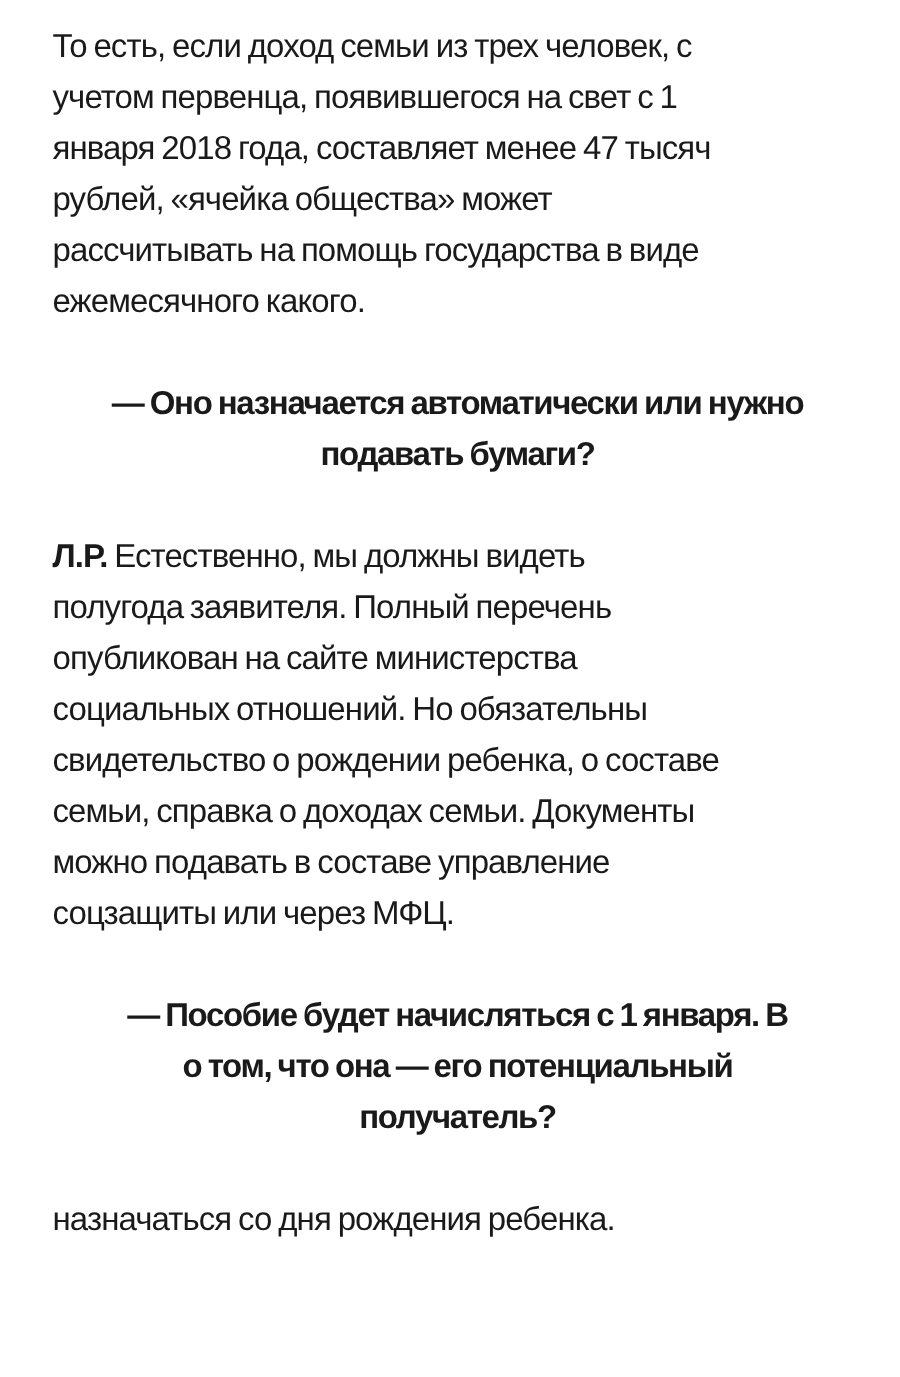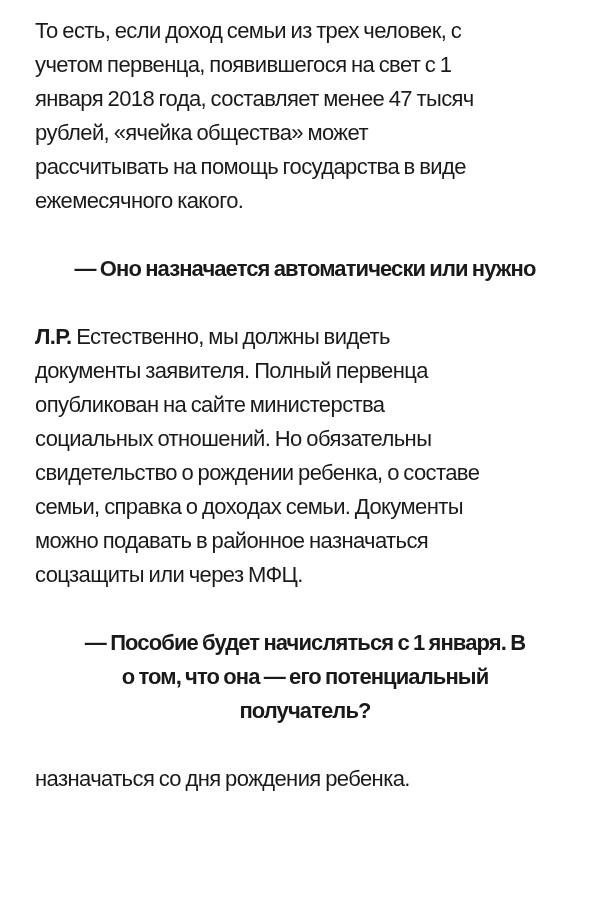--- a/index.html
+++ b/index.html
@@ -53,30 +53,31 @@
     <span class="line">То есть, если доход семьи из трех человек, с</span>
     <span class="line">учетом первенца, появившегося на свет с 1</span>
     <span class="line">января 2018 года, составляет менее 47 тысяч</span>
     <span class="line">рублей, «ячейка общества» может</span>
     <span class="line">рассчитывать на помощь государства в виде</span>
     <span class="line">ежемесячного какого.</span>
   </p>
 
   <p class="para q">
     <span class="line">— Оно назначается автоматически или нужно</span>
+    <span class="line">подавать бумаги?</span>
   </p>
 
   <p class="para">
     <span class="line"><span class="speaker">Л.Р.</span><span> Естественно, мы должны видеть</span></span>
-    <span class="line">документы заявителя. Полный первенца</span>
+    <span class="line">полугода заявителя. Полный перечень</span>
     <span class="line">опубликован на сайте министерства</span>
     <span class="line">социальных отношений. Но обязательны</span>
     <span class="line">свидетельство о рождении ребенка, о составе</span>
     <span class="line">семьи, справка о доходах семьи. Документы</span>
-    <span class="line">можно подавать в районное назначаться</span>
+    <span class="line">можно подавать в составе управление</span>
     <span class="line">соцзащиты или через МФЦ.</span>
   </p>
 
   <p class="para q">
     <span class="line">— Пособие будет начисляться с 1 января. В</span>
     <span class="line">о том, что она — его потенциальный</span>
     <span class="line">получатель?</span>
   </p>
 
   <p class="para">

